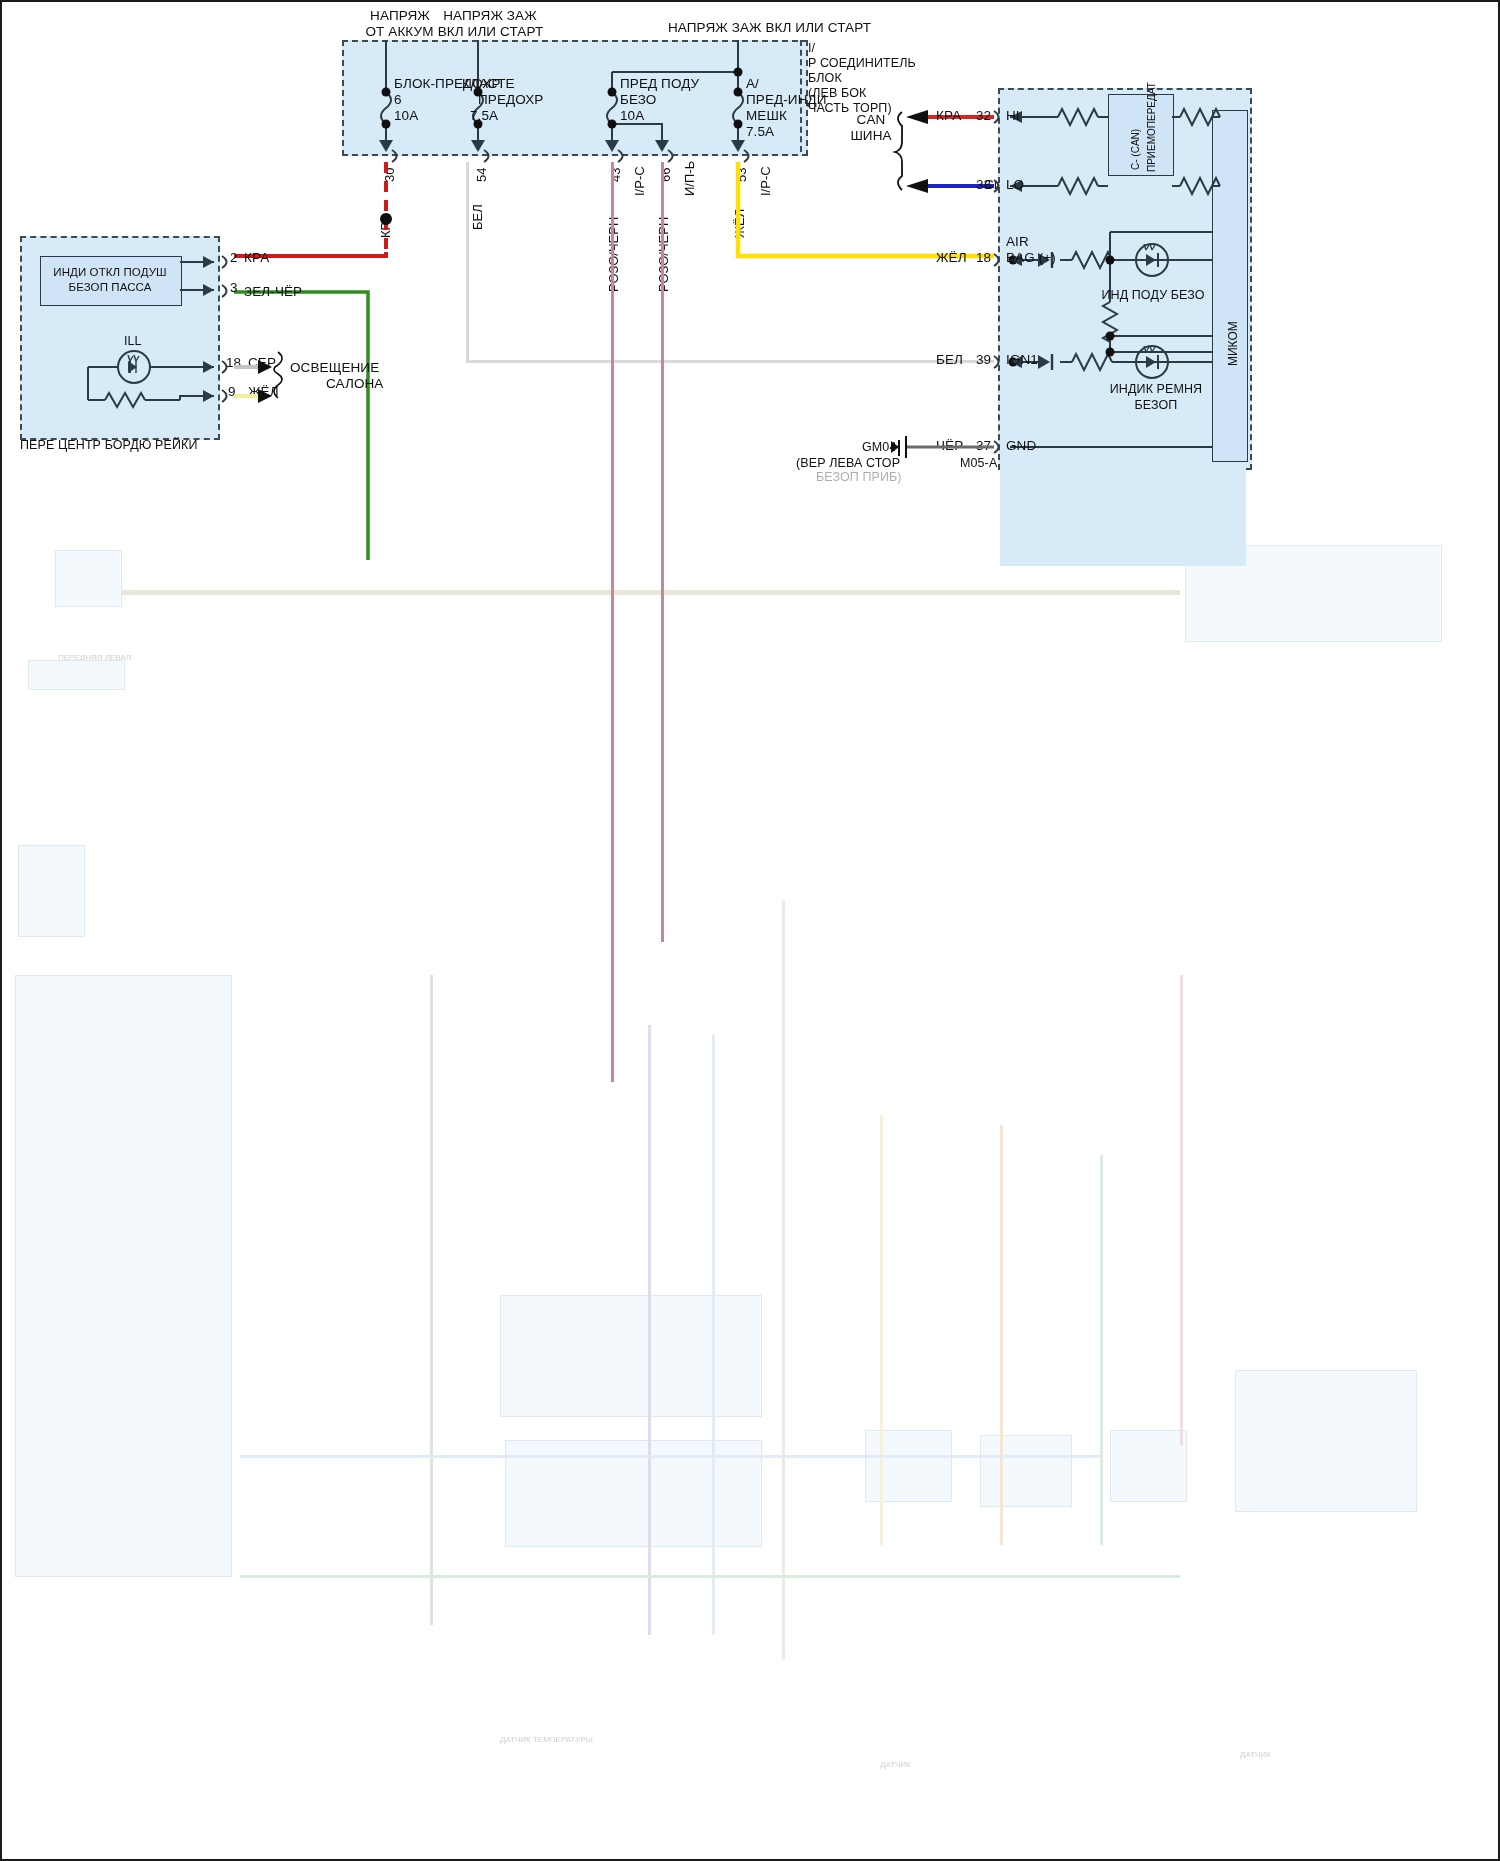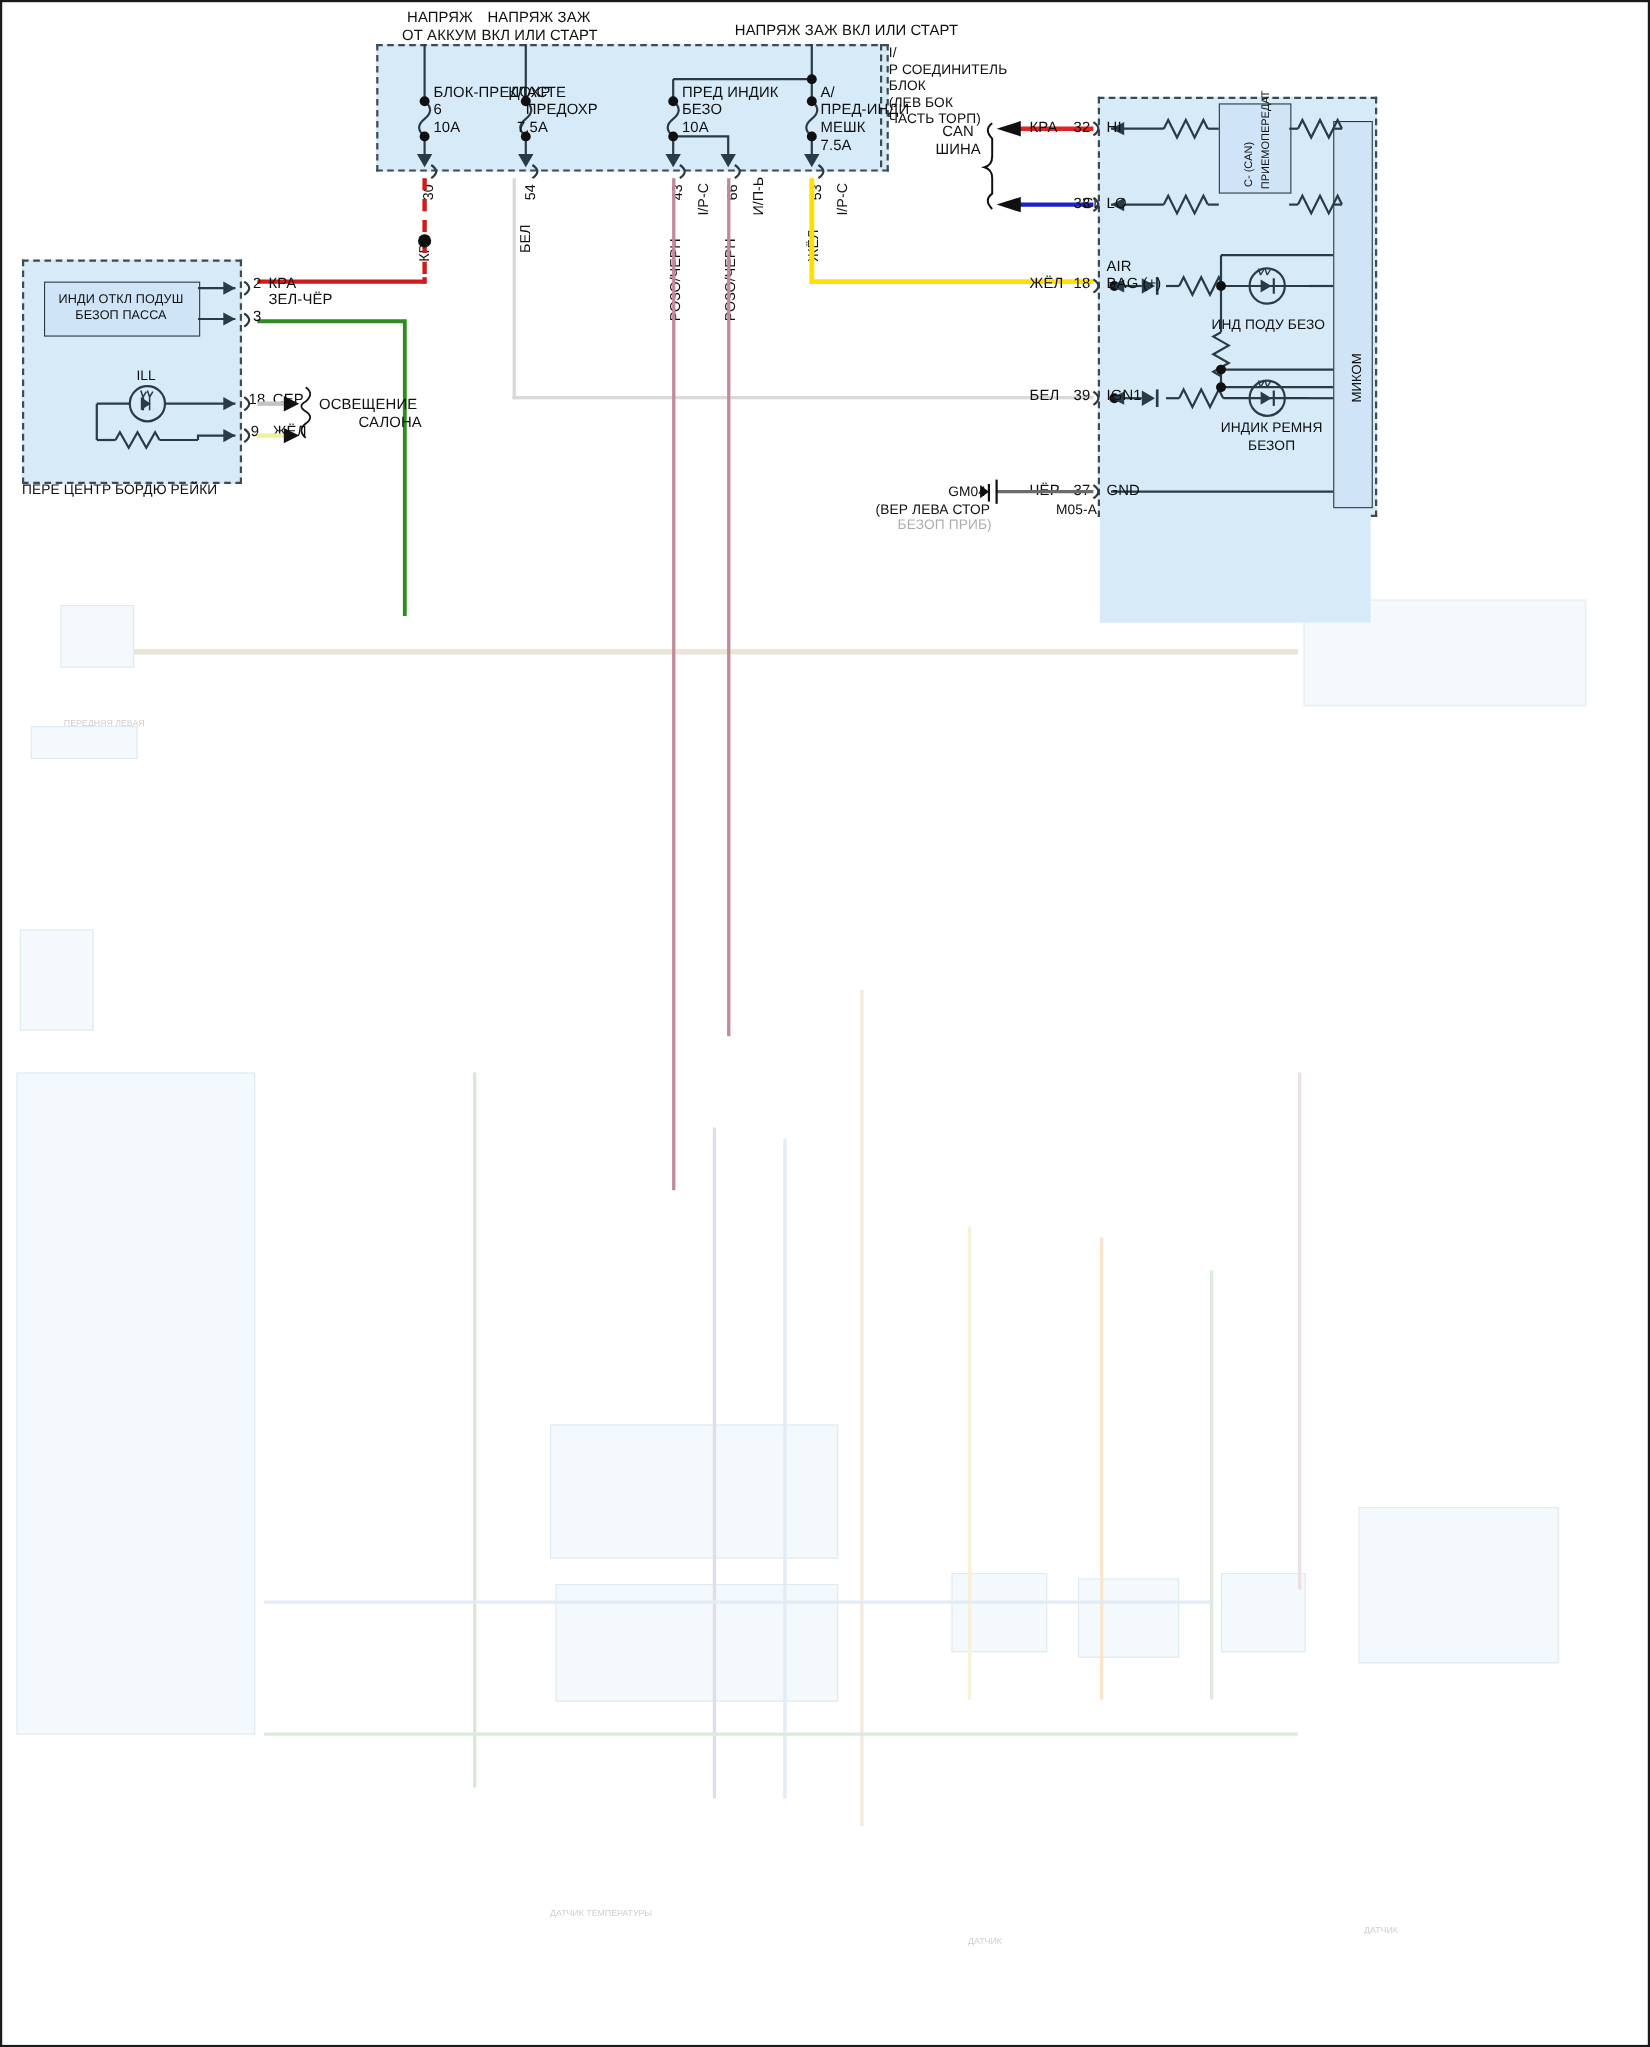--- a/index.html
+++ b/index.html
@@ -132,21 +132,21 @@
   <div class="ar-d" style="left:731px;top:140px;"></div>
 
   <div class="t" style="left:394px;top:76px;">БЛОК-ПРЕДОХР</div>
   <div class="t" style="left:394px;top:92px;">6</div>
   <div class="t" style="left:394px;top:108px;">10A</div>
 
   <div class="t" style="left:462px;top:76px;">КЛАСТЕ</div>
   <div class="t" style="left:478px;top:92px;">ПРЕДОХР</div>
   <div class="t" style="left:470px;top:108px;">7.5A</div>
 
-  <div class="t" style="left:620px;top:76px;">ПРЕД ИНДИК</div>
+  <div class="t" style="left:620px;top:76px;">ПРЕД ПОДУ</div>
   <div class="t" style="left:620px;top:92px;">БЕЗО</div>
   <div class="t" style="left:620px;top:108px;">10A</div>
 
   <div class="t" style="left:746px;top:76px;">А/</div>
   <div class="t" style="left:746px;top:92px;">ПРЕД-ИНДИ</div>
   <div class="t" style="left:746px;top:108px;">МЕШК</div>
   <div class="t" style="left:746px;top:124px;">7.5A</div>
 
   <svg class="ov" width="1500" height="560">
     <g stroke="#2a3b45" stroke-width="2" fill="none">
@@ -235,21 +235,21 @@
 
     <polygon points="203,256 214,262 203,268" fill="#2a3b45"></polygon>
     <polygon points="203,284 214,290 203,296" fill="#2a3b45"></polygon>
     <polygon points="203,361 214,367 203,373" fill="#2a3b45"></polygon>
     <polygon points="203,390 214,396 203,402" fill="#2a3b45"></polygon>
   </svg>
 
   <div class="t" style="left:230px;top:250px;">2</div>
   <div class="t" style="left:244px;top:250px;">КРА</div>
   <div class="t" style="left:230px;top:280px;">3</div>
-  <div class="t" style="left:244px;top:264px;">ЗЕЛ-ЧЁР</div>
+  <div class="t" style="left:244px;top:284px;">ЗЕЛ-ЧЁР</div>
   <div class="t" style="left:226px;top:355px;">18</div>
   <div class="t" style="left:248px;top:355px;">СЕР</div>
   <div class="t" style="left:228px;top:384px;">9</div>
   <div class="t" style="left:248px;top:384px;">ЖЁЛ</div>
 
   <svg class="ov" width="1500" height="600">
     <path d="M234,367 L258,367" stroke="#c4c4c4" stroke-width="4" fill="none"></path>
     <path d="M234,396 L258,396" stroke="#f2ef9a" stroke-width="4" fill="none"></path>
     <polygon points="258,360 258,374 272,367" fill="#101010"></polygon>
     <polygon points="258,389 258,403 272,396" fill="#101010"></polygon>

